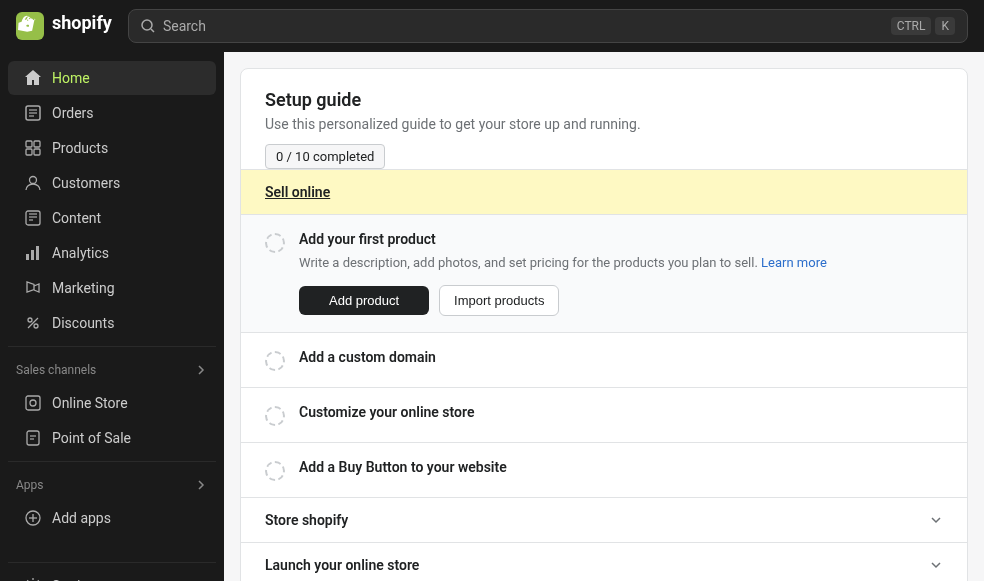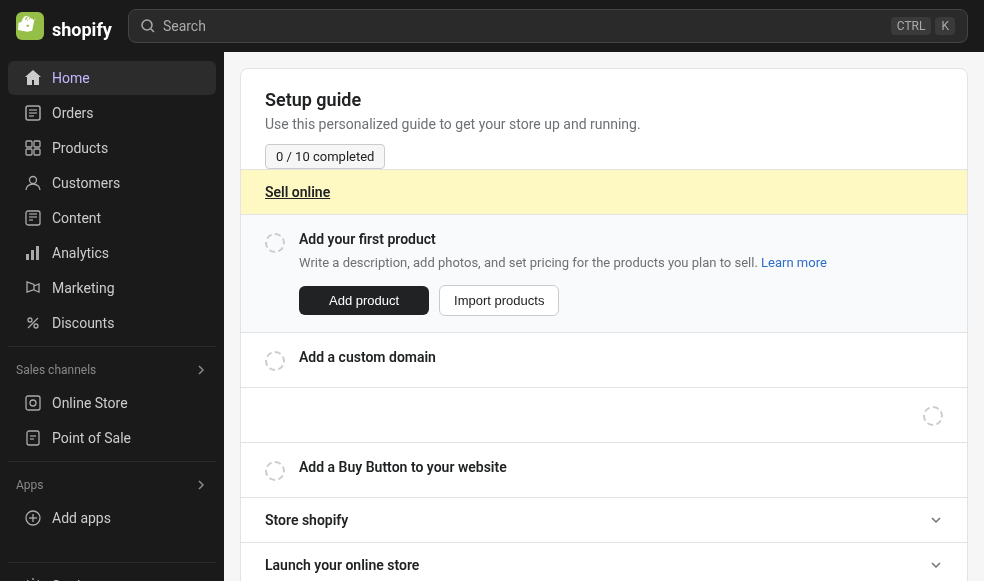--- a/index.html
+++ b/index.html
@@ -10,21 +10,21 @@
       background: #1a1a1a;
       height: 52px;
       display: flex;
       align-items: center;
       padding: 0 16px;
       gap: 16px;
       flex-shrink: 0;
     }
     .topnav-logo {
       display: flex;
-      align-items: flex-end;
+      align-items: flex-start;
       gap: 8px;
       color: white;
       font-weight: 700;
       font-size: 18px;
     }
     .shopify-bag-icon {
       width: 28px;
       height: 28px;
     }
     .search-bar {
@@ -73,21 +73,21 @@
       display: flex;
       align-items: center;
       gap: 10px;
       padding: 8px 16px;
       cursor: pointer;
       font-size: 14px;
       color: #ccc;
       border-radius: 6px;
       margin: 1px 8px;
     }
-    .sidebar-item.active { background: #2c2c2c; color: #c4b5fd; }
+    .sidebar-item.active { background: #2c2c2c; color: #bef264; }
     .sidebar-icon { width: 18px; height: 18px; flex-shrink: 0; }
 
     .sidebar-section-header {
       display: flex;
       align-items: center;
       justify-content: space-between;
       padding: 8px 16px;
       font-size: 12px;
       color: #888;
       text-transform: none;
@@ -414,20 +414,23 @@
 
       <div class="task-item">
         <div class="task-checkbox"></div>
         <div class="task-content">
           <div class="task-title">Add a custom domain</div>
         </div>
       </div>
 
       <div class="task-item">
         <div class="task-checkbox"></div>
+        <div class="task-content">
+          <div class="task-title">Customize your online store</div>
+        </div>
       </div>
 
       <div class="task-item">
         <div class="task-checkbox"></div>
         <div class="task-content">
           <div class="task-title">Add a Buy Button to your website</div>
         </div>
       </div>
 
       <div class="collapsible-section">

